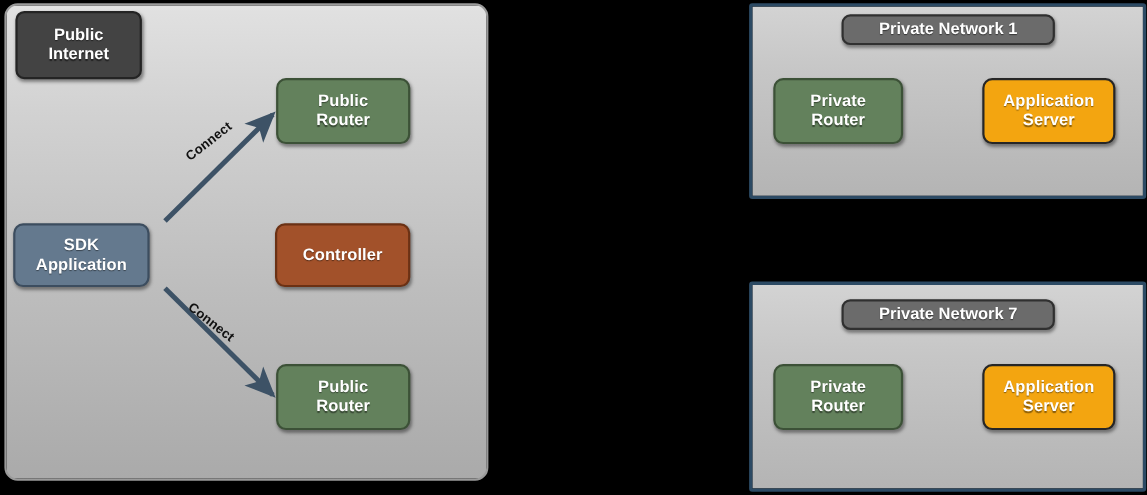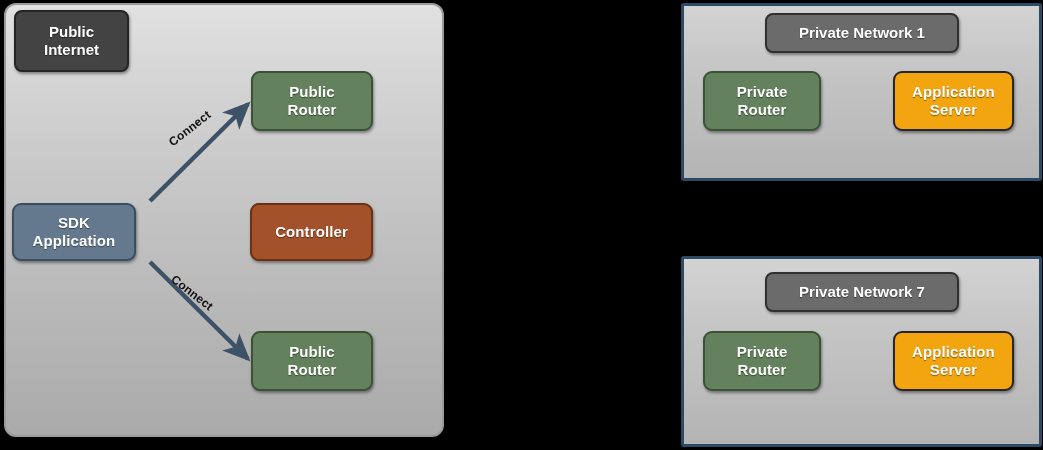--- a/index.html
+++ b/index.html
@@ -78,21 +78,21 @@
     z-index: 6;
   }
   #zone-public-internet {
     left: 14px; top: 10px; width: 115px; height: 62px;
     background: #434343;
     border: 2px solid #242424;
   }
   .zone-private-chip {
     background: #6b6b6b;
     border: 2px solid #303030;
-    height: 40px;
+    height: 28px;
     font-size: 15px;
   }
   #zone-private-1-title { left: 765px; top: 13px;  width: 194px; }
   #zone-private-2-title { left: 765px; top: 272px; width: 194px; }
 
   
   .n-sdk      { background: #64798e; border-color: #3c4d5f; }
   .n-router   { background: #63815c; border-color: #3c5137; }
   .n-ctrl     { background: #a2512a; border-color: #6b3114; }
   .n-appsrv   { background: #f3a510; border-color: #262626; }

